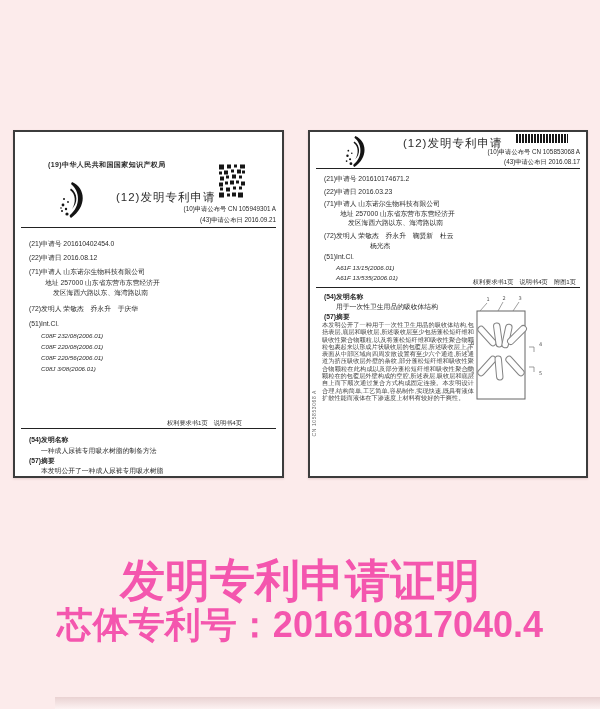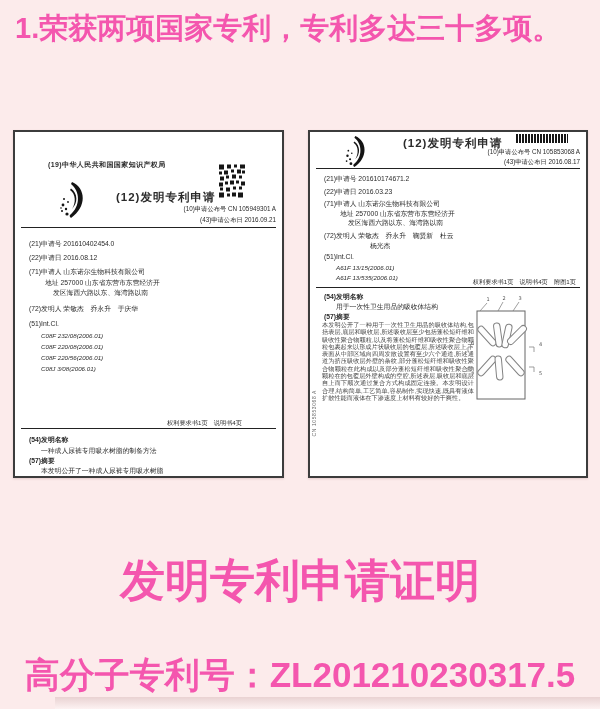--- a/index.html
+++ b/index.html
@@ -17,21 +17,21 @@
   #ft-l2{top:652px;font-size:35px;}
 
   
   .doc{position:absolute;top:130px;background:#ffffff;border:2px solid #3c3c3c;box-shadow:0 1px 2px rgba(120,60,60,.18);}
   #doc-left{left:13px;width:267px;height:344px;}
   #doc-right{left:308px;width:276px;height:344px;}
   .doc .l{position:absolute;white-space:nowrap;color:#2b2b2b;}
   .fs7{font-size:6.8px;}
   .fs6{font-size:6.2px;color:#3a3a3a;}
   .office{font-size:7px;font-weight:bold;color:#111;letter-spacing:.4px;}
-  .doctype{font-size:11.5px;font-weight:bold;color:#111;letter-spacing:1px;text-align:right;}
+  .doctype{font-size:11.5px;font-weight:normal;color:#111;letter-spacing:1px;text-align:right;}
   .publine{font-size:6.3px;color:#333;}
   .rule{position:absolute;left:6px;right:6px;border-top:1.7px solid #222;}
   .ipc{font-style:italic;}
   .seclabel{font-weight:bold;color:#111;}
   .rightalign{right:6px;text-align:right;}
   .abstract-block{position:absolute;left:12px;top:189px;width:152px;font-size:6.2px;line-height:7.3px;color:#444;text-align:justify;white-space:normal;}
   .margin-no{position:absolute;left:1px;top:258px;font-size:5px;color:#666;writing-mode:vertical-rl;transform:rotate(180deg);letter-spacing:.6px;}
   .barcode{position:absolute;left:206px;top:2px;width:52px;height:9px;
     background:repeating-linear-gradient(90deg,#161616 0 2px,#fff 2px 3px,#161616 3px 5px,#fff 5px 6px);}
   .qr{position:absolute;left:203px;top:31px;width:28px;height:37px;}
@@ -42,21 +42,20 @@
   .figtext{font-size:5px;fill:#555;font-family:"DejaVu Sans",sans-serif;}
 
   .bottom-band{position:absolute;left:55px;right:0;top:697px;height:12px;
     background:linear-gradient(#e9d2d2,#fdf2f2);}
 </style>
 </head>
 <body>
 
 <div id="canvas">
 
-  <div id="hl1" class="headline-line pink">1.荣获两项国家专利，专利多达三十多项。</div>
 
   <div id="doc-left" class="doc">
     <span class="l office" style="left:33px;top:28px;">(19)中华人民共和国国家知识产权局</span>
 
     <svg id="logo-left" class="logo" viewBox="0 0 30 38">
       <g fill="#141414">
         <path d="M13,1 C27,7 28,26 12,37 C11,36 10.2,35 11,34 C22,25 21,10 12,3 Z"></path>
         <path d="M12,7.5 C19,12.5 19,22 13,28 C17,22 17,13 11,9 Z"></path>
         <circle cx="4" cy="24" r="1.4"></circle>
           <circle cx="7" cy="28" r="1.2"></circle>
@@ -194,16 +193,16 @@
       <text class="figtext" x="74" y="51">4</text>
       <text class="figtext" x="74" y="80">5</text>
       <text class="figtext" x="6" y="50">6</text>
       <text class="figtext" x="6" y="81">7</text>
     </svg>
 
     <span class="margin-no">CN 105853068 A</span>
   </div>
 
   <div id="ft-title" class="footer-line pink">发明专利申请证明</div>
-  <div id="ft-l2" class="footer-line pink"><span>高分子专利号：</span><span>ZL201210230317.5</span></div>
+  <div id="ft-l1" class="footer-line pink"><span>芯体专利号：</span><span>201610817040.4</span></div>
 
   <div class="bottom-band"></div>
 </div>
 
 </body></html>

